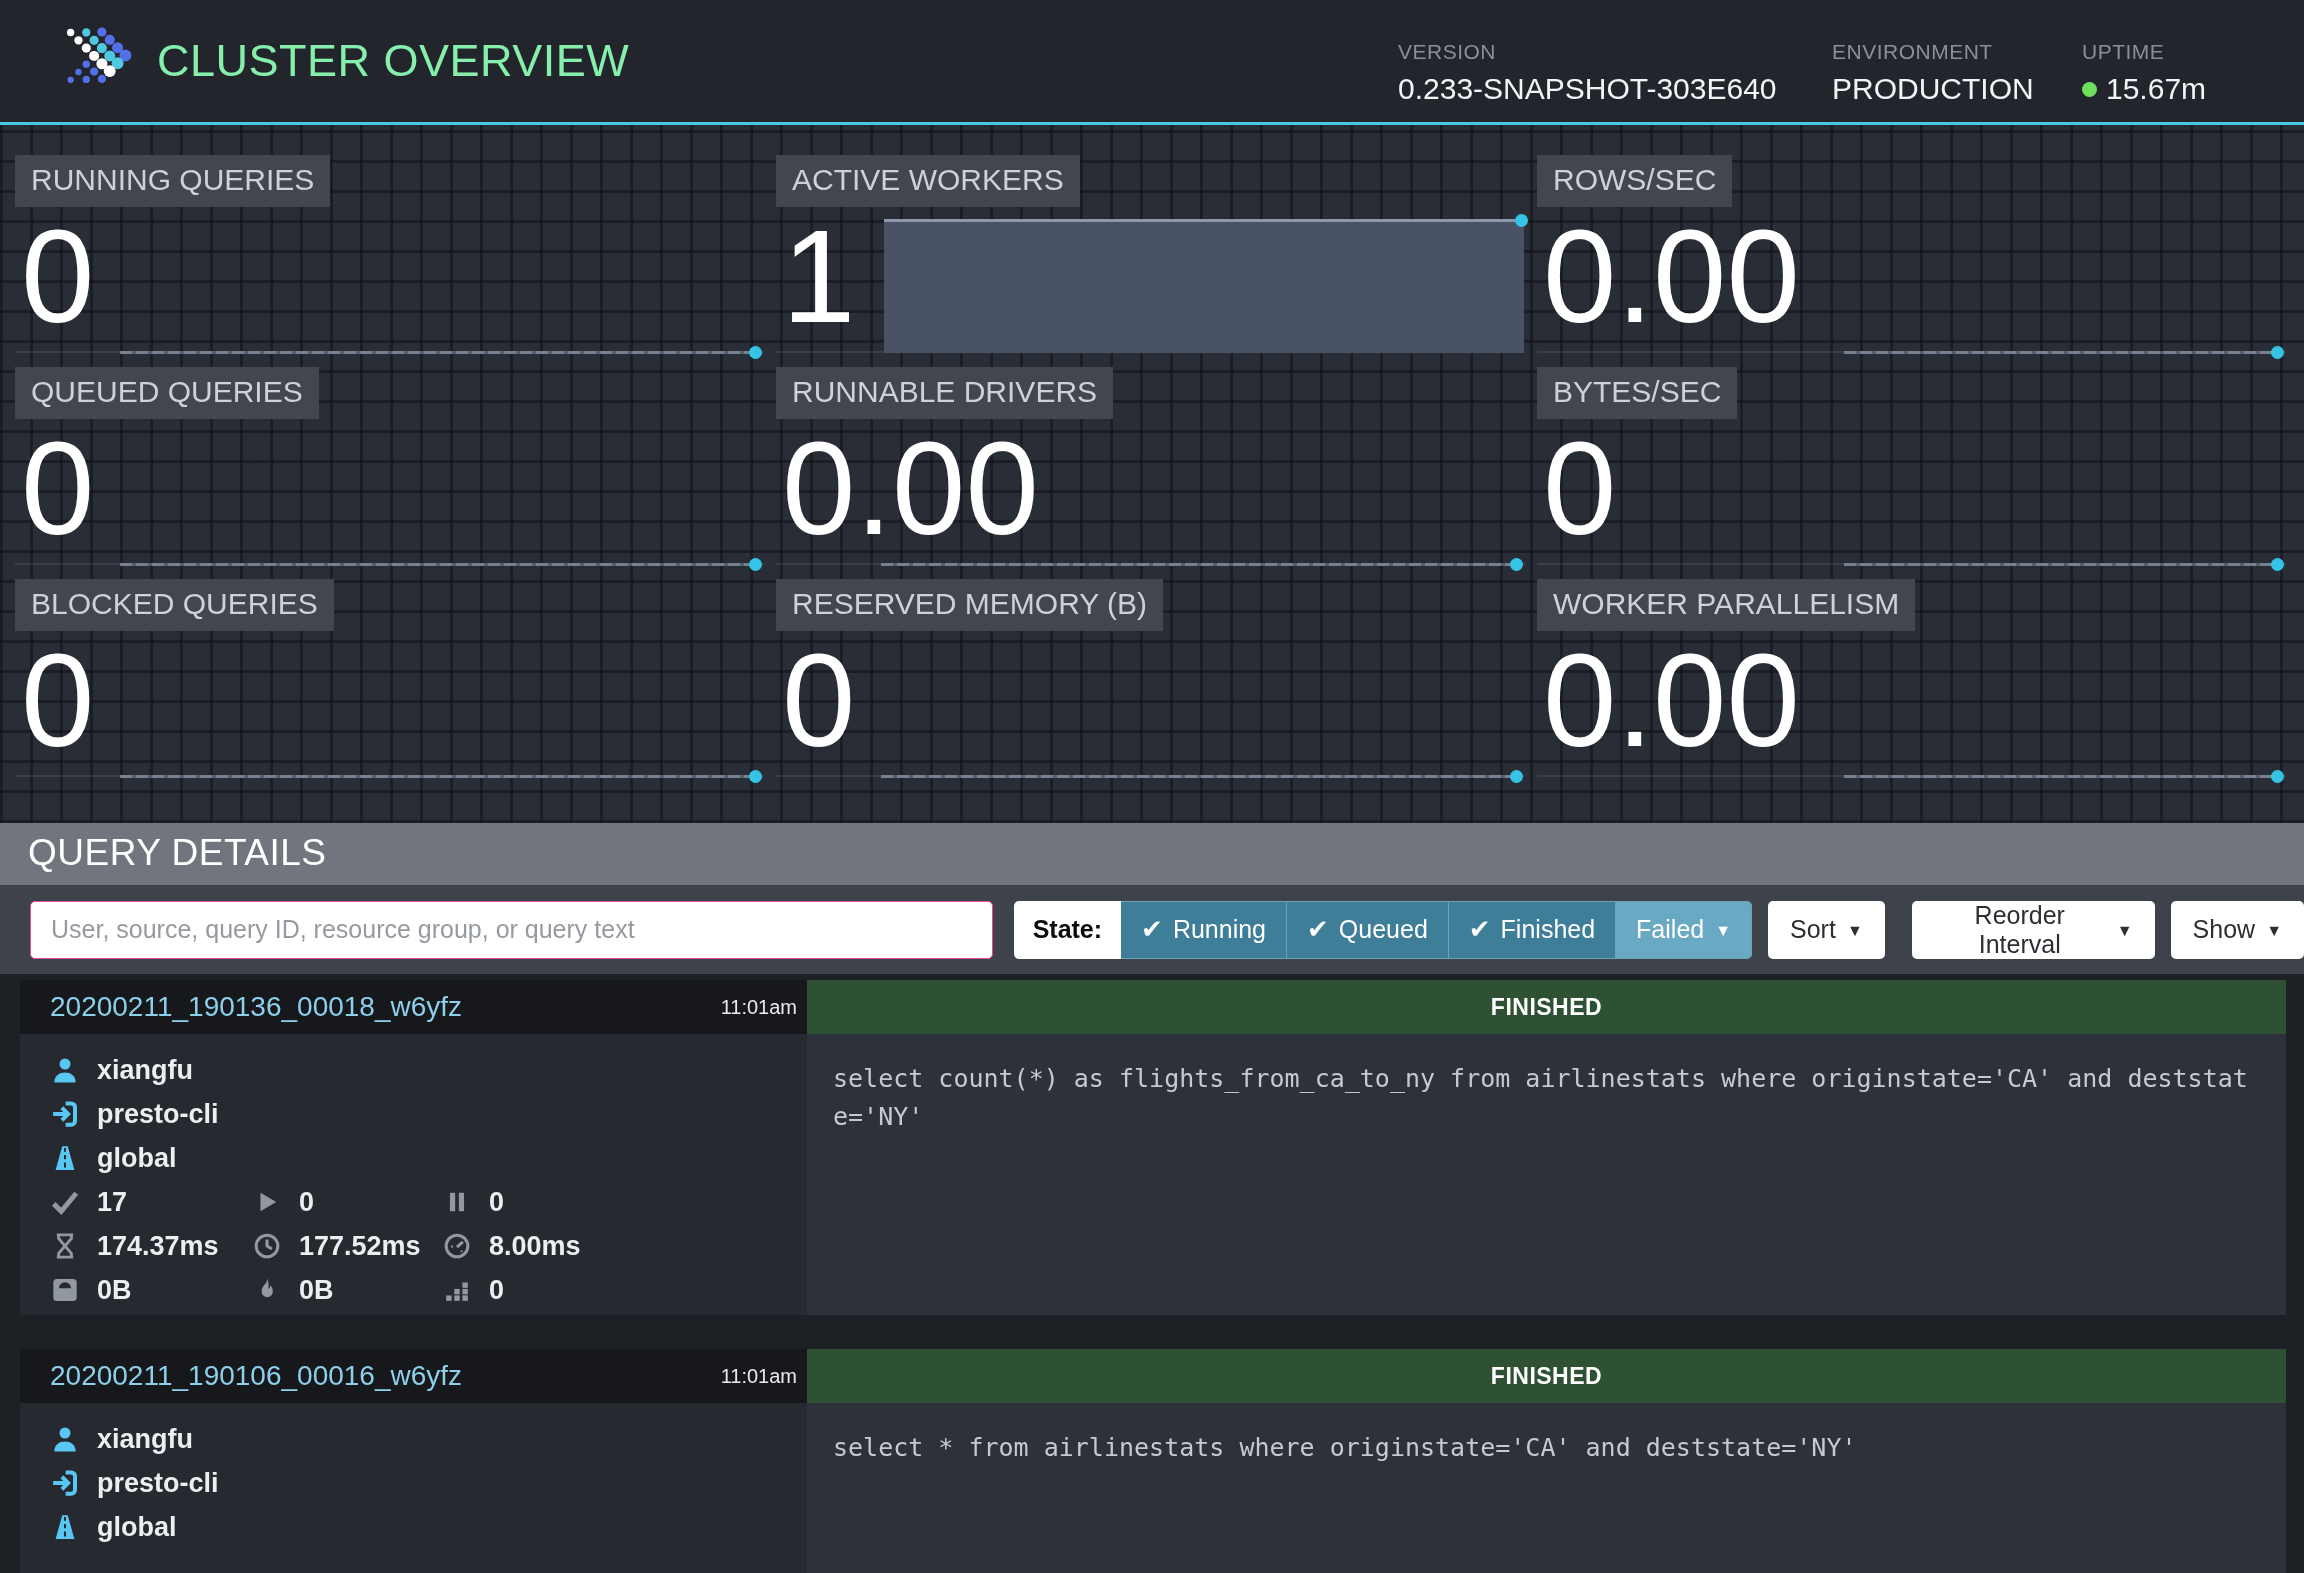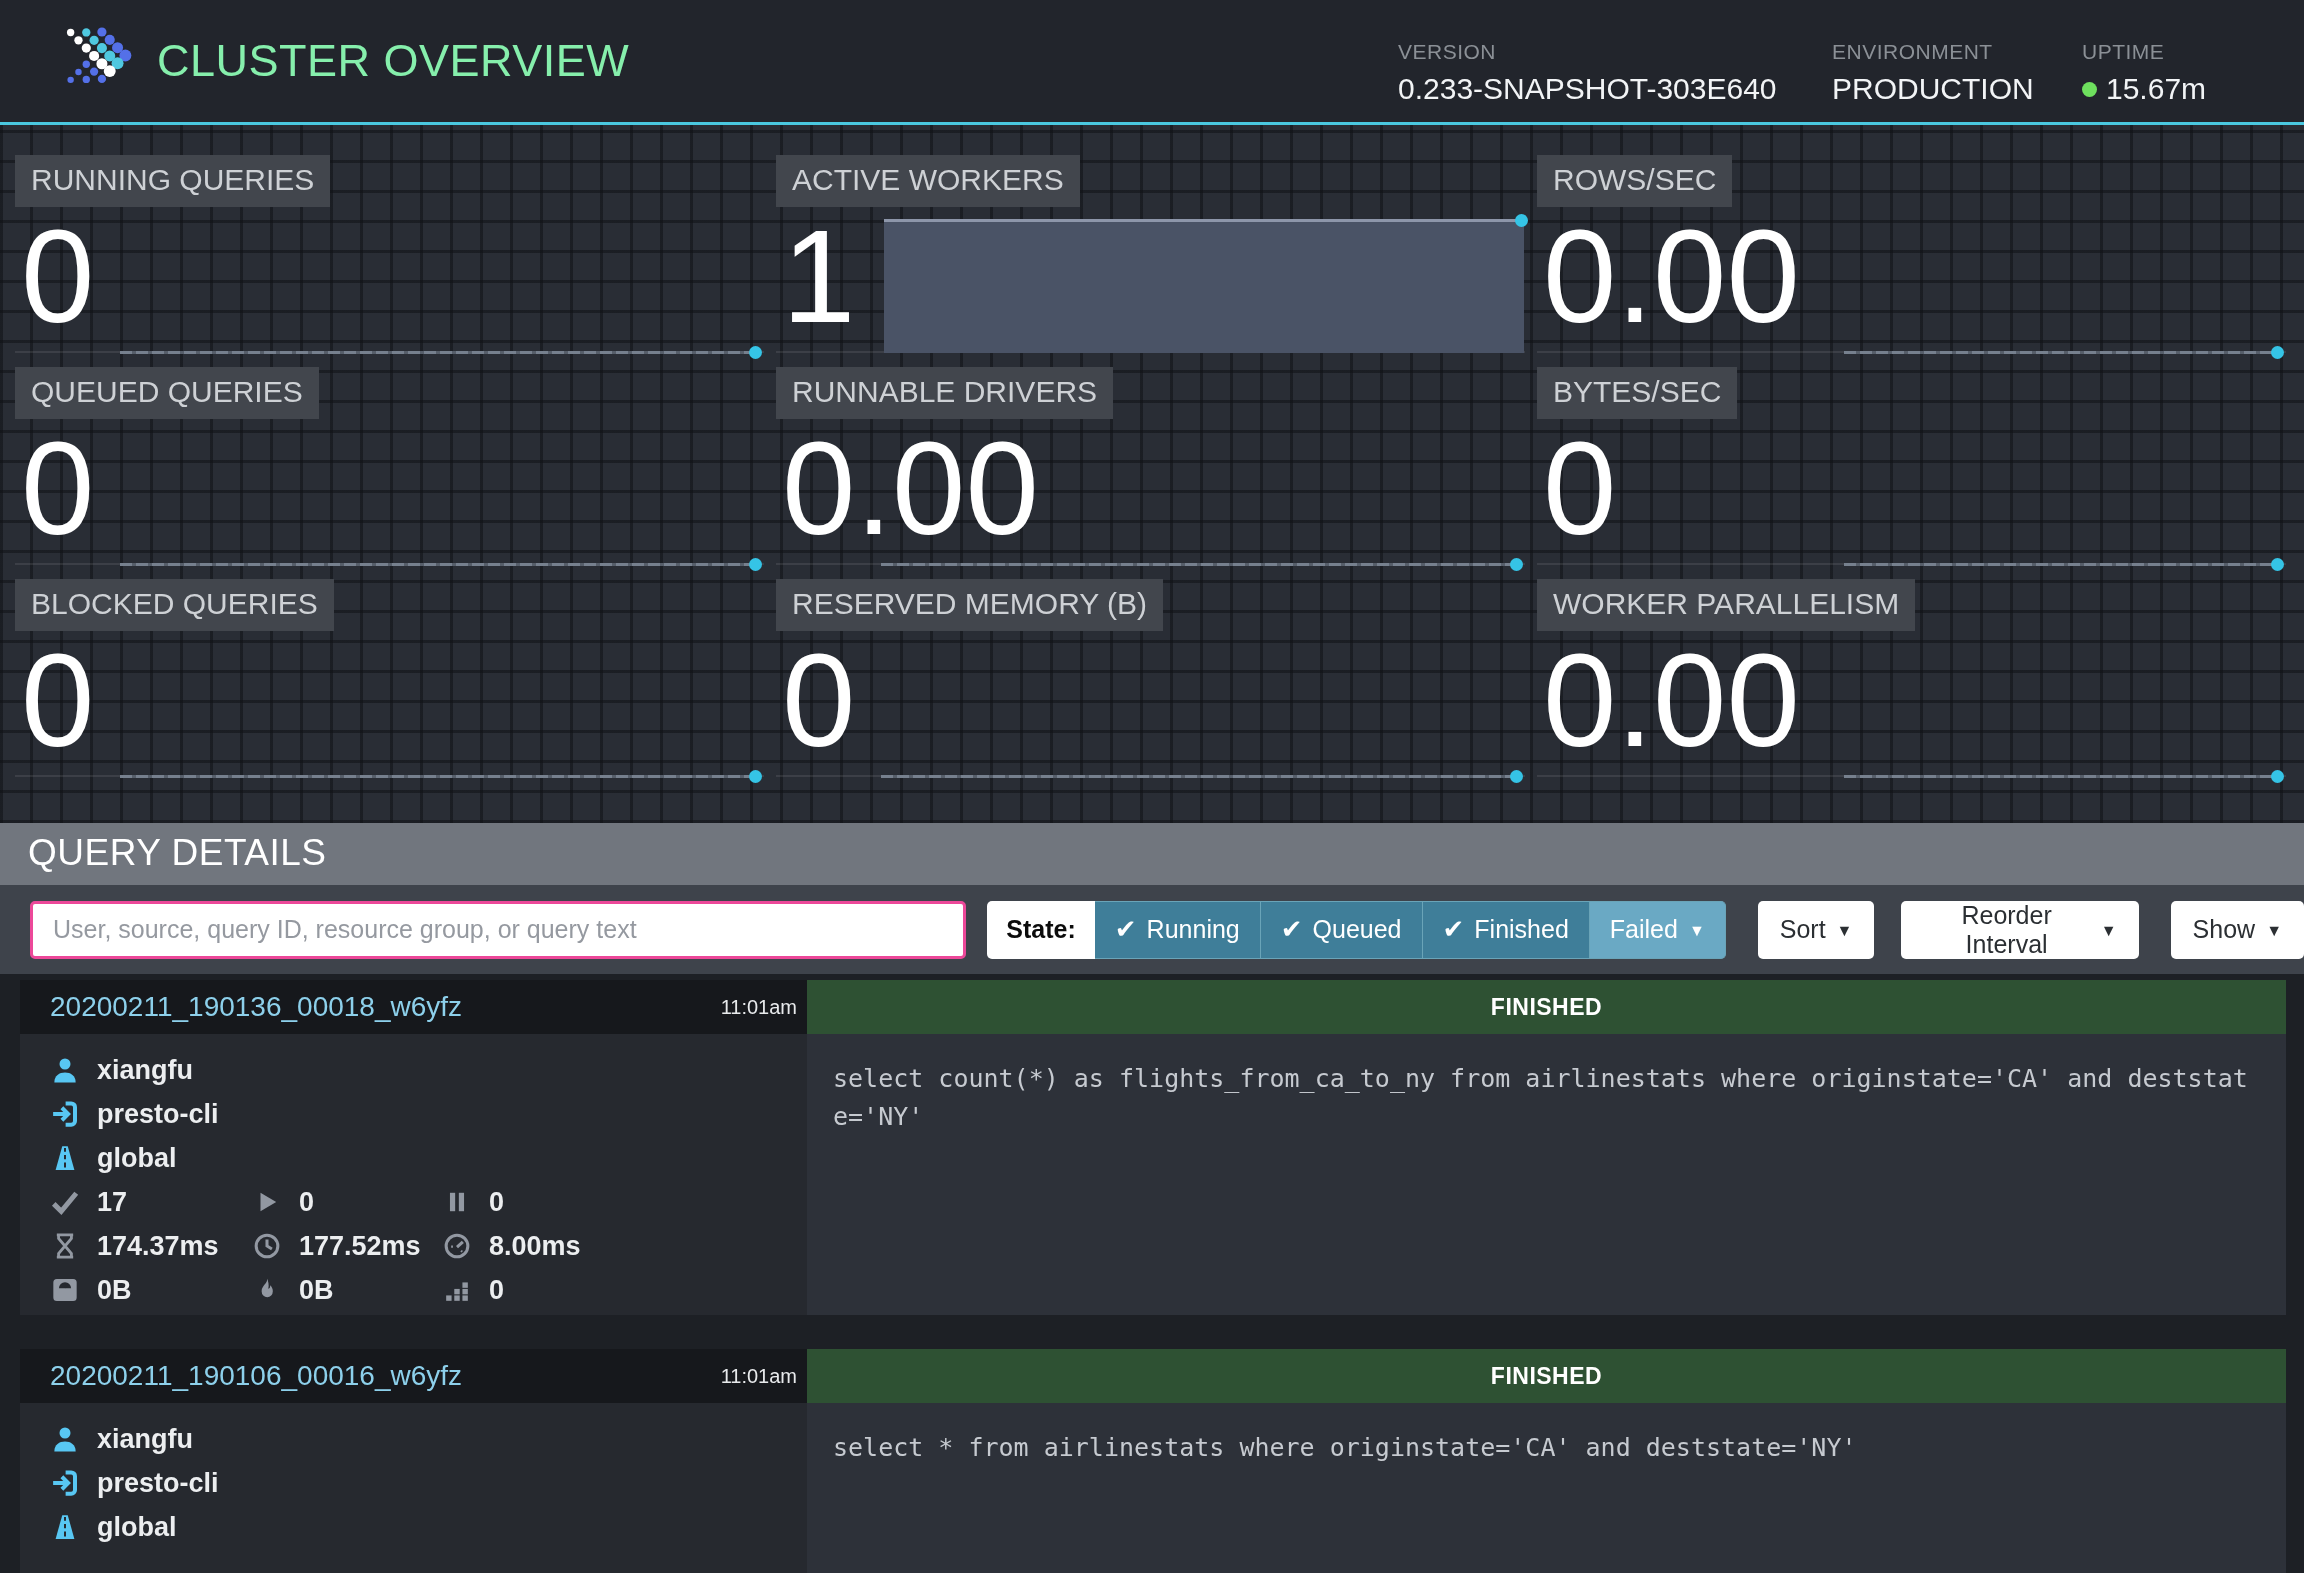--- a/index.html
+++ b/index.html
@@ -74,21 +74,21 @@
     font-size:37px; font-weight:400; line-height:60px; padding-left:28px;
     letter-spacing:.5px;
   }
 
   
   .toolbar {
     height:89px; background:#3e434b;
     display:flex; align-items:center; padding-left:30px;
   }
   .search-input {
-    width:996px; height:58px; border:3px solid #ec4899; border-radius:5px;
+    width:996px; height:58px; border:1px solid #ec4899; border-radius:5px;
     font-size:25px; padding:0 20px; color:#ef4444; outline:none;
     font-family:"Liberation Sans", sans-serif;
   }
   .search-input::placeholder { color:#9599a0; }
   .state-group { display:flex; margin-left:21px; height:58px; }
   .state-label-box {
     background:#ffffff; color:#0c0c0c; font-size:25px; font-weight:700;
     display:flex; align-items:center; padding:0 19px; border-radius:5px 0 0 5px;
   }
   .state-btn {
@@ -98,21 +98,21 @@
   }
   .state-btn .chk { margin-right:10px; font-size:26px; }
   .state-btn.failed { background:#6aa9c4; border-radius:0 5px 5px 0; }
   .caret { font-size:16px; margin-left:11px; position:relative; top:1px; }
   .btn-white {
     background:#ffffff; color:#2b2f33; font-size:25px; height:58px;
     border:none; border-radius:5px; display:flex; align-items:center;
     padding:0 22px; cursor:pointer; font-family:"Liberation Sans", sans-serif;
   }
   .btn-white .caret { color:#2b2f33; }
-  .ml30 { margin-left:32px; } .ml27 { margin-left:27px; }
+  .ml30 { margin-left:16px; } .ml27 { margin-left:27px; }
 
   
   .query-list { padding:6px 18px 0 20px; background:#1d2025; }
   .qcard { margin-top:0; }
   .qcard + .qcard { margin-top:34px; }
   .qheader { display:flex; height:54px; }
   .qheader-left {
     width:787px; background:#16181c; display:flex; align-items:center;
   }
   .qid { color:#8dd0eb; font-size:28px; margin-left:30px; cursor:pointer; }

